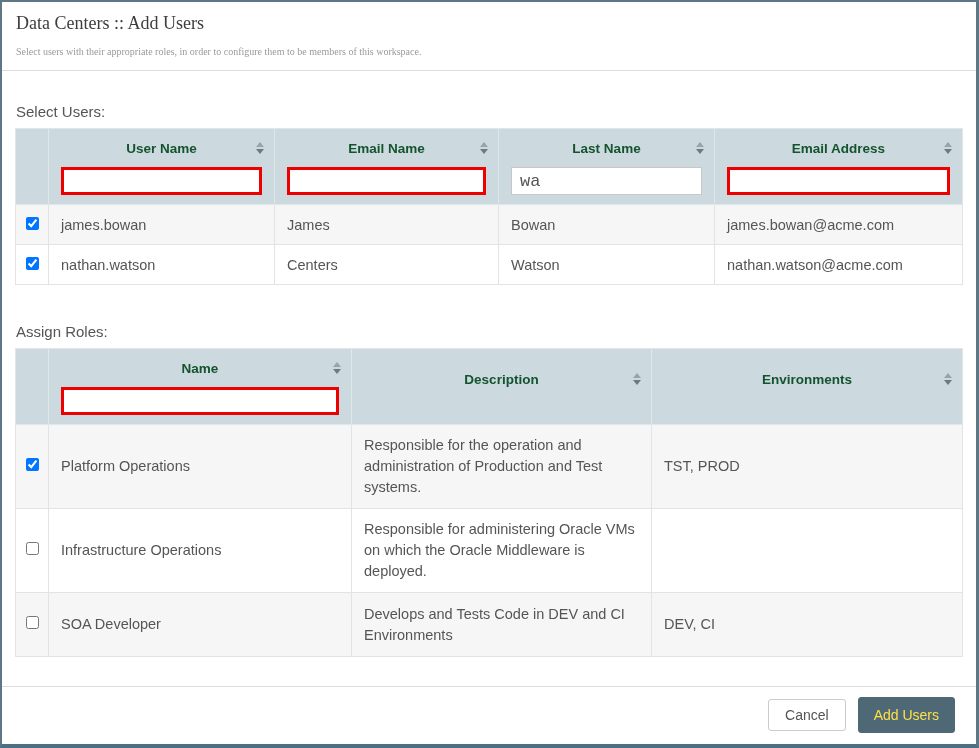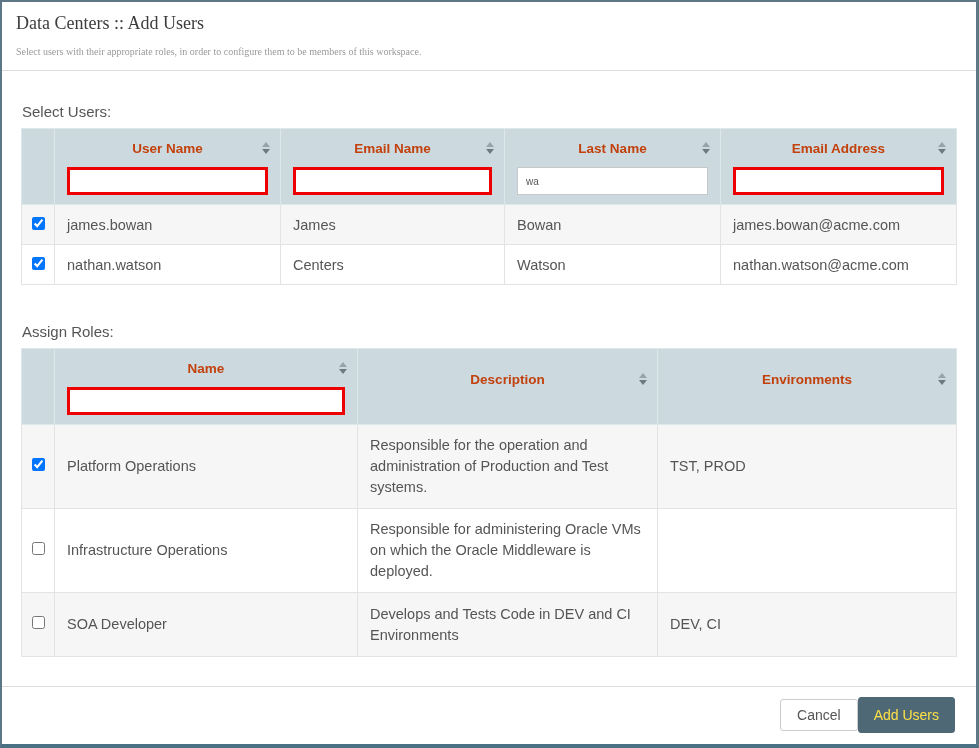--- a/index.html
+++ b/index.html
@@ -15,46 +15,46 @@
     display: flex; flex-direction: column;
     overflow: hidden;
   }
 
   
   .modal-header { padding: 9px 14px 0 14px; border-bottom: 1px solid #ddd; font-family: Liberation Serif, serif; }
   .modal-title { font-size: 18px; color: #3d3d3d; font-weight: 400; line-height: 24px; }
   .modal-subtitle { font-size: 10px; color: #9a9a9a; margin-top: 11px; padding-bottom: 13px; }
 
   
-  .modal-body { padding: 0 19px; flex: 0 0 auto; }
+  .modal-body { padding: 0 13px; flex: 0 0 auto; }
   .section-label { font-size: 15px; color: #555; margin: 32px 0 8px 1px; }
   .section-label.roles { margin-top: 38px; }
 
   table { width: 100%; border-collapse: collapse; table-layout: fixed; }
   table { border: 1px solid #d9dde0; }
 
   
   th { background: #ccd9df; padding: 0; border: 1px solid #dee7ea; vertical-align: top; }
   .th-label {
     position: relative; display: flex; align-items: center; justify-content: center;
-    height: 38px; font-size: 13.5px; font-weight: 700; color: #c2410c;
+    height: 38px; font-size: 13.5px; font-weight: 700; color: #14532d;
   }
   .th-label.tall { height: 60px; }
   .sort-icon {
     position: absolute; right: 10px; top: 50%; transform: translateY(-50%);
     display: inline-flex; flex-direction: column; gap: 2px; cursor: pointer;
   }
   .tri { width: 0; height: 0; border-left: 4px solid transparent; border-right: 4px solid transparent; }
   .tri.up   { border-bottom: 5px solid #98a4aa; }
   .tri.down { border-top: 5px solid #6d7a82; }
 
   .th-filter { padding: 0 12px 9px 12px; }
   input.filter {
     width: 100%; height: 28px; border: 1px solid #c8c8c8; background: #fff;
-    font-family: Liberation Sans, sans-serif; font-size: 10px; color: #555; padding: 0 8px; outline: none;
+    font-family: Liberation Mono, monospace; font-size: 17px; color: #555; padding: 0 8px; outline: none;
   }
   input.filter.invalid { border: 3px solid #ee0000; padding: 0 6px; }
 
   
   td { border: 1px solid #e3e3e3; border-top: 1px solid #dcdcdc; padding: 0 12px;
        font-size: 14.5px; color: #555; vertical-align: middle; }
   tr.striped td { background: #f6f6f6; margin-top: 19px; }
   td.cb { text-align: center; padding: 0; }
   input[type="checkbox"] { width: 13px; height: 13px; margin: 0; cursor: pointer; }
 
@@ -70,21 +70,21 @@
   .roles-table td { line-height: 21px; padding-top: 10px; padding-bottom: 10px; }
   .roles-table tr.h3 td { height: 81px; }
   .roles-table tr.h3b td { height: 82px; }
   .roles-table tr.h2 td { height: 64px; }
 
   
   .modal-footer {
     margin-top: auto;
     border-top: 1px solid #ddd;
     padding: 10px 21px 11px 21px;
-    display: flex; justify-content: flex-end; align-items: center; 
+    display: flex; justify-content: flex-end; align-items: center; gap: 12px;
   }
   .btn { font-family: inherit; font-size: 14px; border-radius: 3px; cursor: pointer; }
   .btn.cancel { background: #fff; border: 1px solid #ccc; color: #555; padding: 7px 16px; }
   .btn.primary { background: #4e6876; border: 1px solid #4e6876; color: #fde047; padding: 9px 15px; }
 </style>
 </head>
 <body>
 
 <div class="modal">
 

